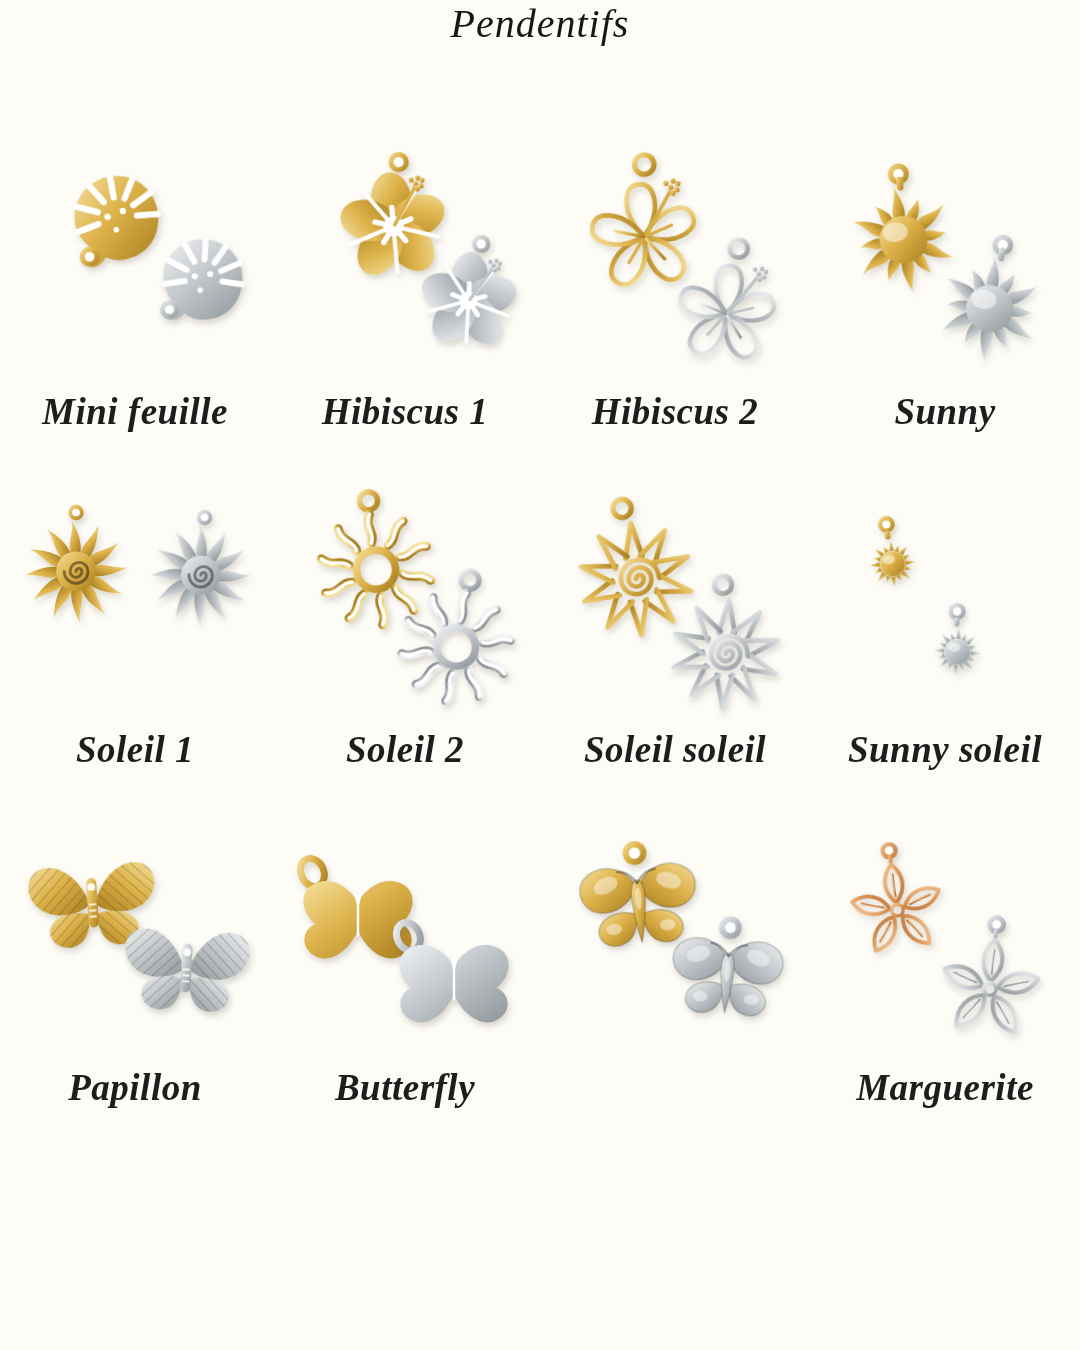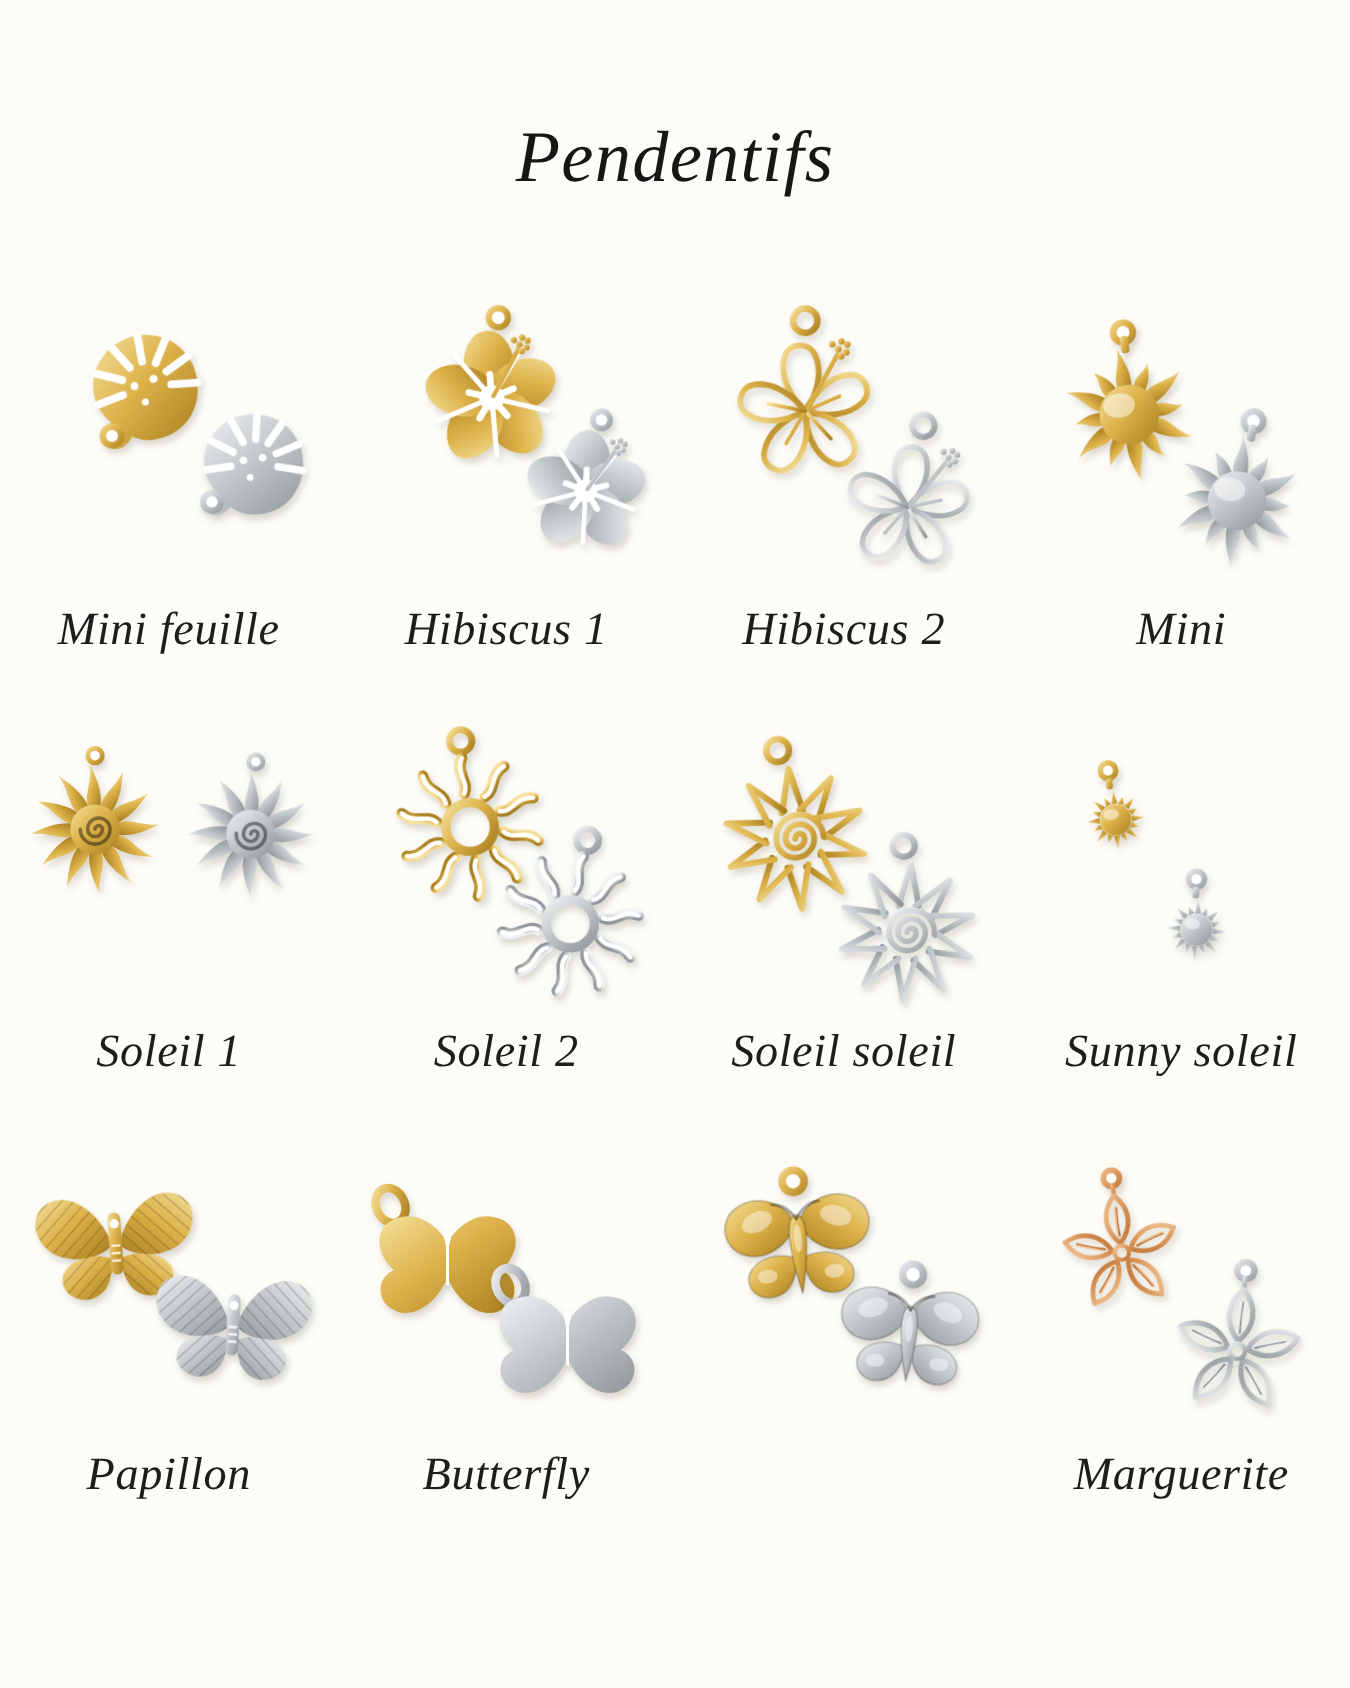--- a/index.html
+++ b/index.html
@@ -4,30 +4,31 @@
 <style>
   html,body{margin:0;padding:0;}
   body{
     width:1080px;height:1350px;overflow:hidden;
     background:#fdfcf7;
     font-family:"Liberation Serif","DejaVu Serif",serif;
     color:#1a1a1a;
   }
   .page{width:1080px;height:1350px;position:relative;}
   .title{
-    padding-top:92px;height:70px;
+    height:70px;
     text-align:center;
-    font-size:58px;font-style:italic;font-weight:500;
+    font-size:40px;font-style:italic;font-weight:500;
     letter-spacing:1px;color:#161616;
   }
   .grid{
     margin-top:78px;
     display:grid;
     grid-template-columns:repeat(4,270px);
     row-gap:50px;
+    font-weight:bold;
   }
   .cell{width:270px;}
   .fig{position:relative;height:230px;}
   .charm{
     position:absolute;
     filter:drop-shadow(2px 4px 3px rgba(90,80,60,0.22));
   }
   .label{
     height:50px;margin-top:8px;
     display:flex;align-items:center;justify-content:center;
@@ -380,21 +381,21 @@
 
     <div class="cell">
       <div class="fig">
         <svg class="charm" viewBox="0 0 100 100" style="left:22px;top:12px;width:140px;height:140px;transform:rotate(-8deg)">
             <use href="#sunWavy" fill="url(#goldG)" stroke="url(#goldG)"></use>
           </svg>
         <svg class="charm" viewBox="0 0 100 100" style="left:112px;top:82px;width:138px;height:138px;transform:rotate(8deg)">
             <use href="#sunWavy" fill="url(#silverG)" stroke="url(#silverG)"></use>
           </svg>
       </div>
-      <div class="label">Mini</div>
+      <div class="label">Sunny</div>
     </div>
 
     <div class="cell">
       <div class="fig">
         <svg class="charm" viewBox="0 0 100 100" style="left:12px;top:15px;width:128px;height:128px">
             <use href="#sunSpiral" fill="url(#goldG)" stroke="url(#goldG)"></use>
           </svg>
         <svg class="charm" viewBox="0 0 100 100" style="left:138px;top:20px;width:126px;height:126px;transform:rotate(4deg)">
             <use href="#sunSpiral" fill="url(#silverG)" stroke="url(#silverG)"></use>
           </svg>

